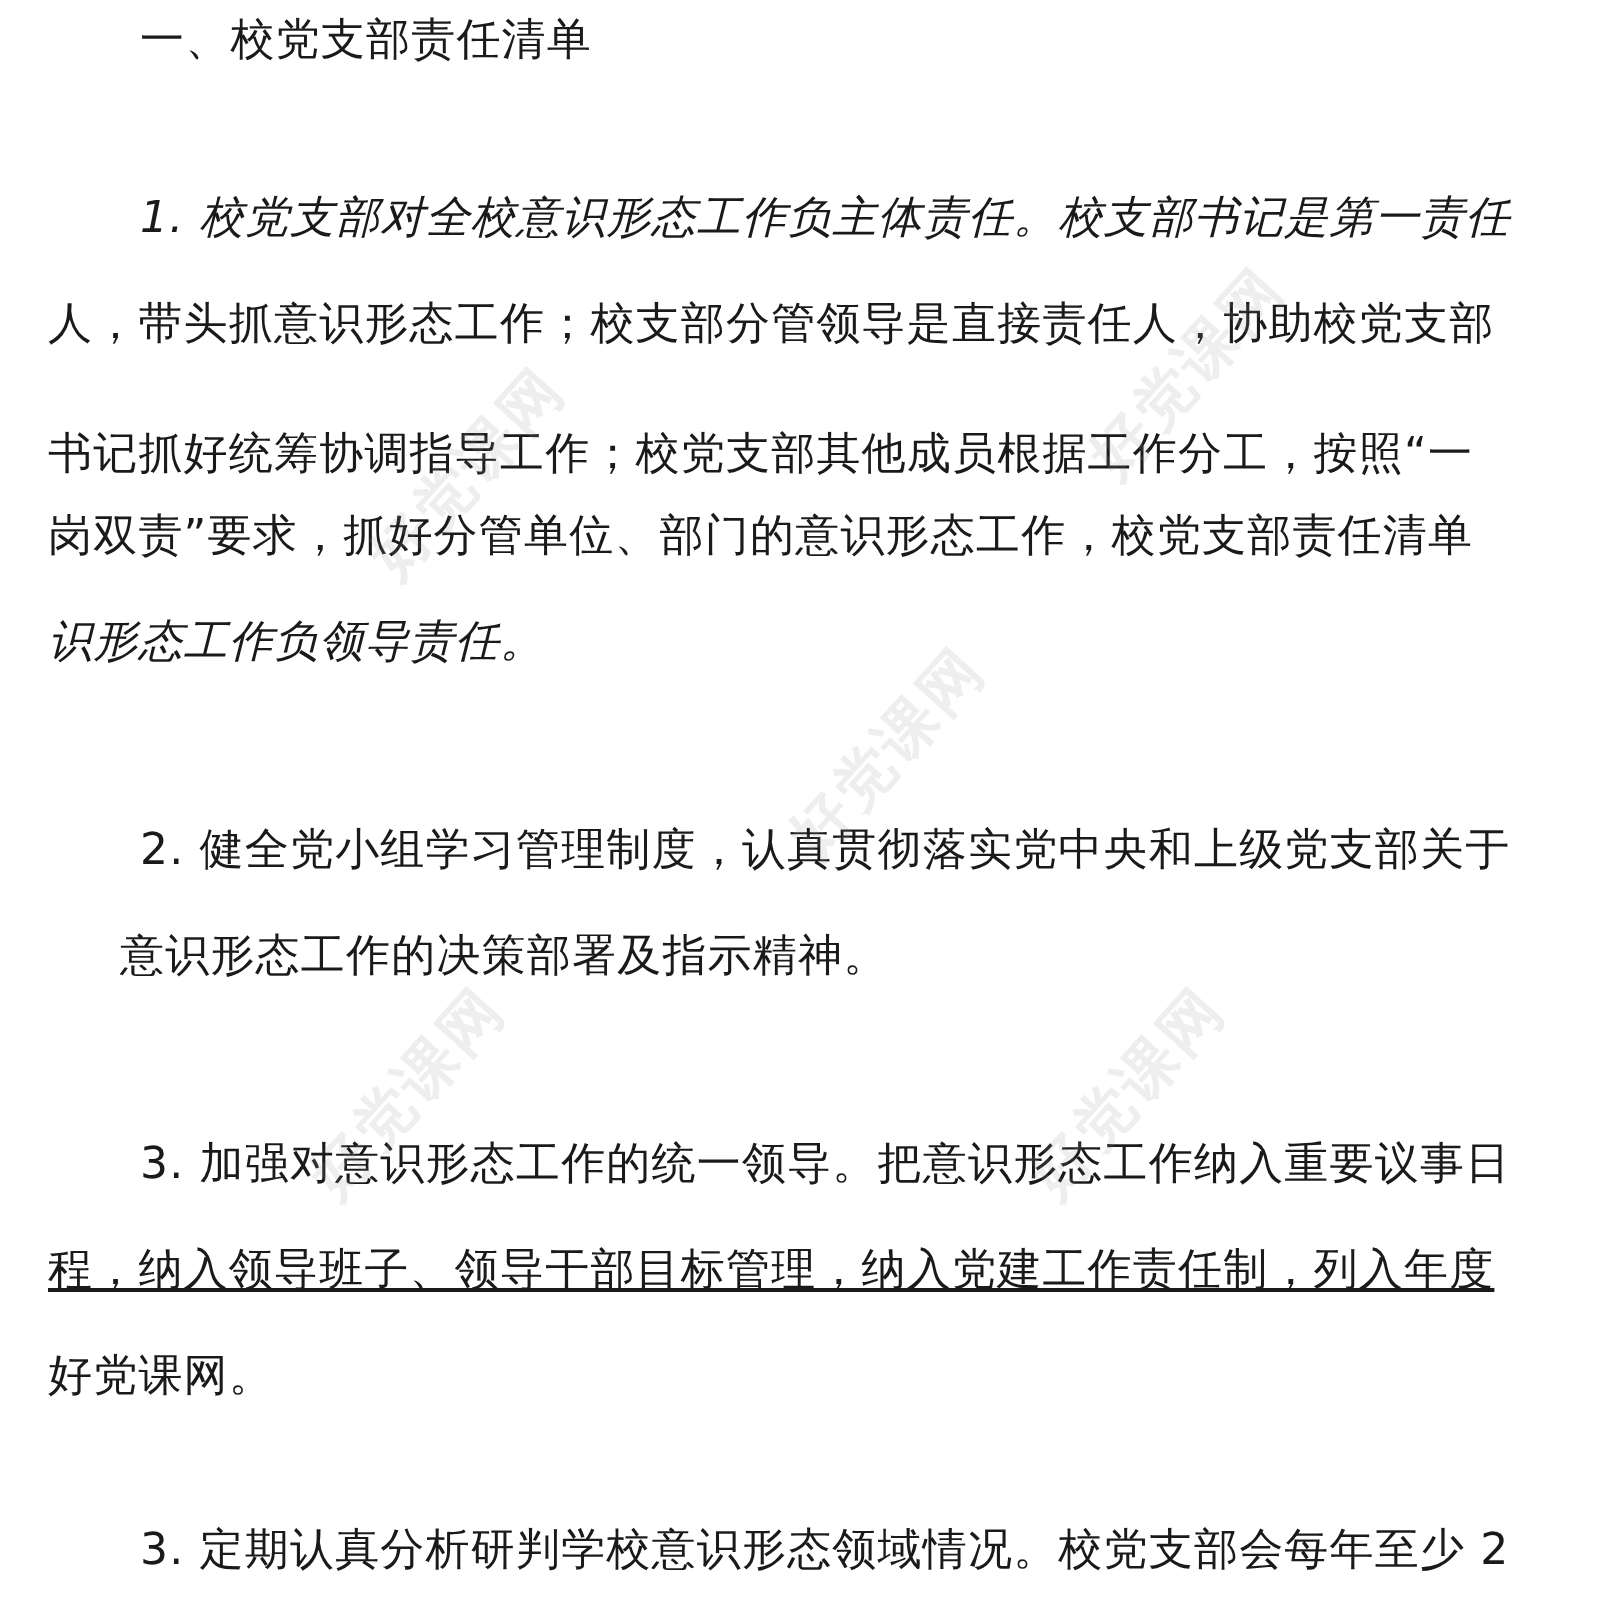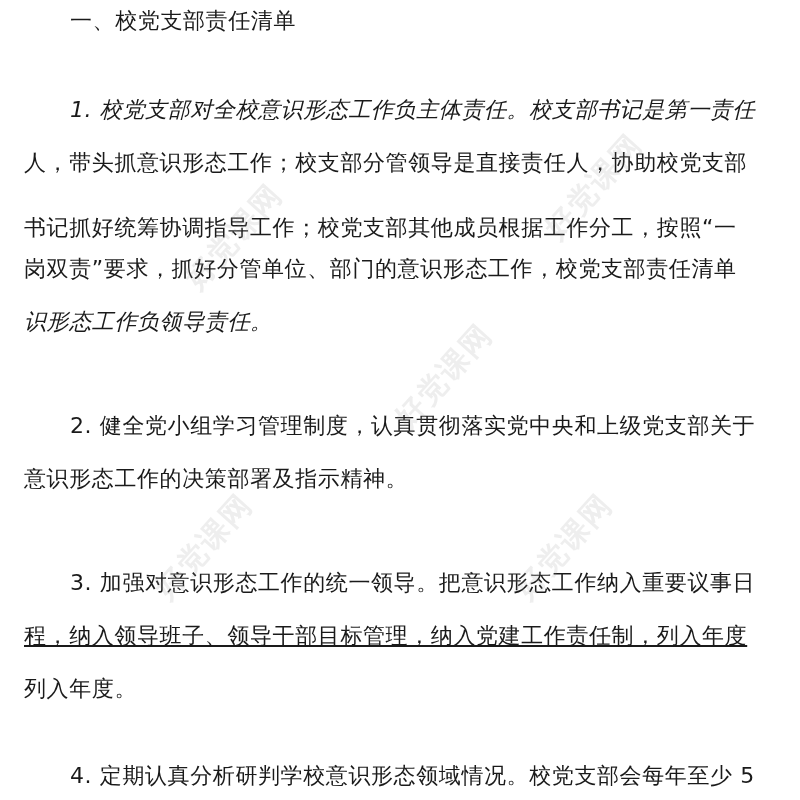--- a/index.html
+++ b/index.html
@@ -59,31 +59,31 @@
   <div>
     <div class="line indent" style="top:79px;font-style:italic;">1. 校党支部对全校意识形态工作负主体责任。校支部书记是第一责任</div>
     <div class="line" style="top:132px;">人，带头抓意识形态工作；校支部分管领导是直接责任人，协助校党支部</div>
     <div class="line" style="top:185px;margin-top:12px;">书记抓好统筹协调指导工作；校党支部其他成员根据工作分工，按照“一</div>
     <div class="line" style="top:238px;">岗双责”要求，抓好分管单位、部门的意识形态工作，校党支部责任清单</div>
     <div class="line" style="top:291px;font-style:italic;">识形态工作负领导责任。</div>
   </div>
 
   <div>
     <div class="line indent" style="top:395px;">2. 健全党小组学习管理制度，认真贯彻落实党中央和上级党支部关于</div>
-    <div class="line" style="top:448px;">意识形态工作的决策部署及指示精神。</div>
+    <div class="line" style="top:448px;margin-left:36px;">意识形态工作的决策部署及指示精神。</div>
   </div>
 
   <div>
     <div class="line indent" style="top:552px;">3. 加强对意识形态工作的统一领导。把意识形态工作纳入重要议事日</div>
     <div class="line" style="top:605px;text-decoration:underline;">程，纳入领导班子、领导干部目标管理，纳入党建工作责任制，列入年度</div>
-    <div class="line" style="top:658px;">列入年度。</div>
+    <div class="line" style="top:658px;">好党课网。</div>
   </div>
 
   <div>
-    <div class="line indent" style="top:745px;">4. 定期认真分析研判学校意识形态领域情况。校党支部会每年至少 5</div>
+    <div class="line indent" style="top:745px;">3. 定期认真分析研判学校意识形态领域情况。校党支部会每年至少 2</div>
   </div>
 
   <div class="watermark-layer">
     <div class="wm" style="left:170px; top:200px;">好党课网</div>
     <div class="wm" style="left:530px; top:150px;">好党课网</div>
     <div class="wm" style="left:380px; top:340px;">好党课网</div>
     <div class="wm" style="left:140px; top:510px;">好党课网</div>
     <div class="wm" style="left:500px; top:510px;">好党课网</div>
   </div>
 </div>

